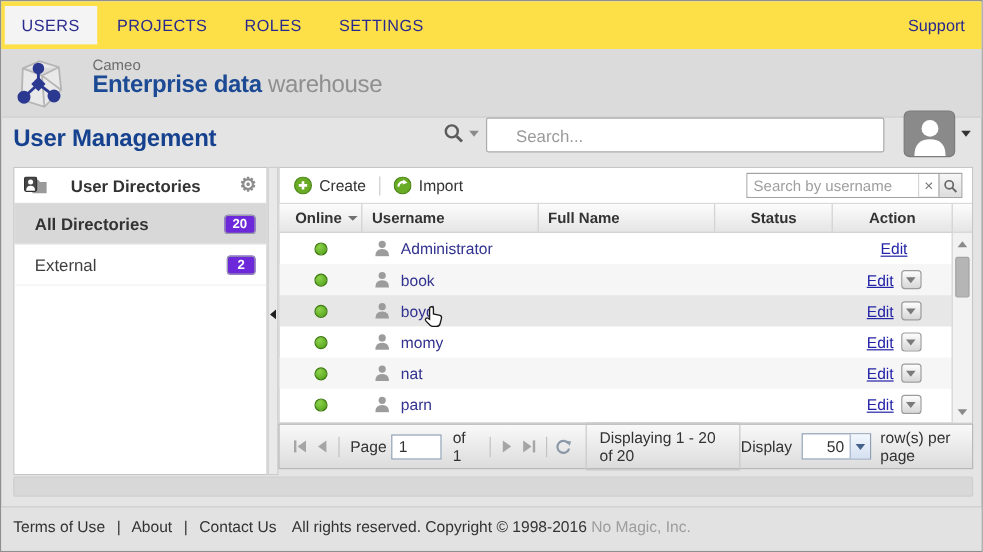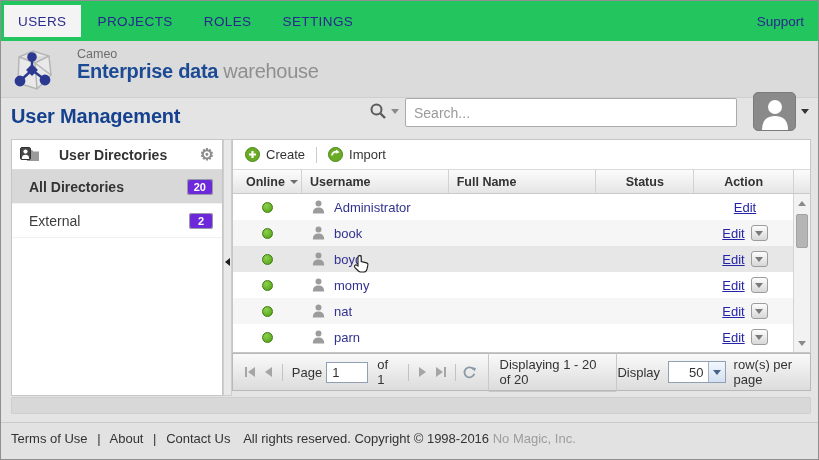--- a/index.html
+++ b/index.html
@@ -1,41 +1,41 @@
 <!DOCTYPE html>
 <html><head>
 <meta charset="utf-8">
 <style>
   * { margin:0; padding:0; box-sizing:border-box; }
   body { font-family:"Liberation Sans", sans-serif; background:#f0f0f0; }
   #app { position:relative; width:819px; height:460px; border:1px solid #8f8f8f;
          background:#e4e4e4; overflow:hidden; }
 
   
-  .nav { position:absolute; left:0; top:0; right:0; height:40px; background:#22c55e;
+  .nav { position:absolute; left:0; top:0; right:0; height:40px; background:#fde047;
          display:flex; align-items:center; }
   .nav-tab { height:32px; margin-left:3px; padding:0 14px; display:flex; align-items:center;
              font-size:13.5px; color:#28288e; letter-spacing:.4px; cursor:pointer; }
   .nav-tab.active { background:#f4f4f4; color:#2b2b8e; }
   .nav-support { margin-left:auto; margin-right:14px; font-size:13.5px; color:#28288e; cursor:pointer; }
 
   
   .brand-band { position:absolute; left:0; top:40px; right:0; height:57px; background:#dbdbdb;
                 border-bottom:1px solid #cfcfcf; }
   .logo { position:absolute; left:8px; top:6px; }
   .brand-text { position:absolute; left:76px; top:7px; line-height:1.05; }
   .brand-top { font-size:12.5px; color:#6d6d6d; display:block; }
   .brand-main { font-size:20px; color:#8f8f8f; letter-spacing:-.3px; }
   .brand-main b { color:#1c4a94; }
   .hdr-mag { position:absolute; left:368px; top:61px; cursor:pointer; }
   .hdr-mag-caret { position:absolute; left:390px; top:68px; width:0; height:0;
                    border-left:4px solid transparent; border-right:4px solid transparent;
                    border-top:5px solid #8a8a8a; cursor:pointer; }
   .hdr-search { position:absolute; left:404px; top:57px; width:332px; height:29px;
-                border:1px solid #ababab; border-radius:2px; background:#fff; padding:0 8px;
+                border:1px solid #ababab; border-radius:2px; background:#fff; padding:0 24px;
                 font-size:14px; color:#444; font-family:"Liberation Sans", sans-serif; }
   .hdr-search::placeholder { color:#9a9a9a; }
   .avatar { position:absolute; left:752px; top:51px; width:43px; height:39px; background:#8a8a8a;
             border:1px solid #7b7b7b; border-radius:5px; display:flex; align-items:flex-end;
             justify-content:center; overflow:hidden; cursor:pointer; }
   .avatar-caret { position:absolute; left:800px; top:68px; width:0; height:0;
                   border-left:4px solid transparent; border-right:4px solid transparent;
                   border-top:5px solid #333; cursor:pointer; }
 
   
@@ -248,20 +248,30 @@
       </div>
       <div class="tb-div"></div>
       <div class="tb-btn">
         <svg width="15" height="15" viewBox="0 0 15 15">
           <circle cx="7.5" cy="7.5" r="7" fill="#6aab25" stroke="#4c8718" stroke-width="1"></circle>
           <path d="M4 8.5 a4 4 0 0 1 5.5 -3.6" fill="none" stroke="#fff" stroke-width="1.8"></path>
           <path d="M8.2 2.6 L11.6 5.2 L7.6 6.8 Z" fill="#fff"></path>
         </svg>
         <span>Import</span>
       </div>
+      <div class="tb-search">
+        <input type="text" placeholder="Search by username" style="">
+        <span class="tb-x">×</span>
+        <span class="tb-mag">
+          <svg width="12" height="12" viewBox="0 0 12 12">
+            <circle cx="5" cy="5" r="3.4" fill="none" stroke="#666" stroke-width="1.4"></circle>
+            <line x1="7.6" y1="7.6" x2="11" y2="11" stroke="#666" stroke-width="1.6"></line>
+          </svg>
+        </span>
+      </div>
     </div>
 
     <div class="thead">
       <div class="th th-online">
         <span>Online</span>
         <i class="sort-caret"></i>
       </div>
       <div class="th th-user">Username</div>
       <div class="th th-full">Full Name</div>
       <div class="th th-status">Status</div>

